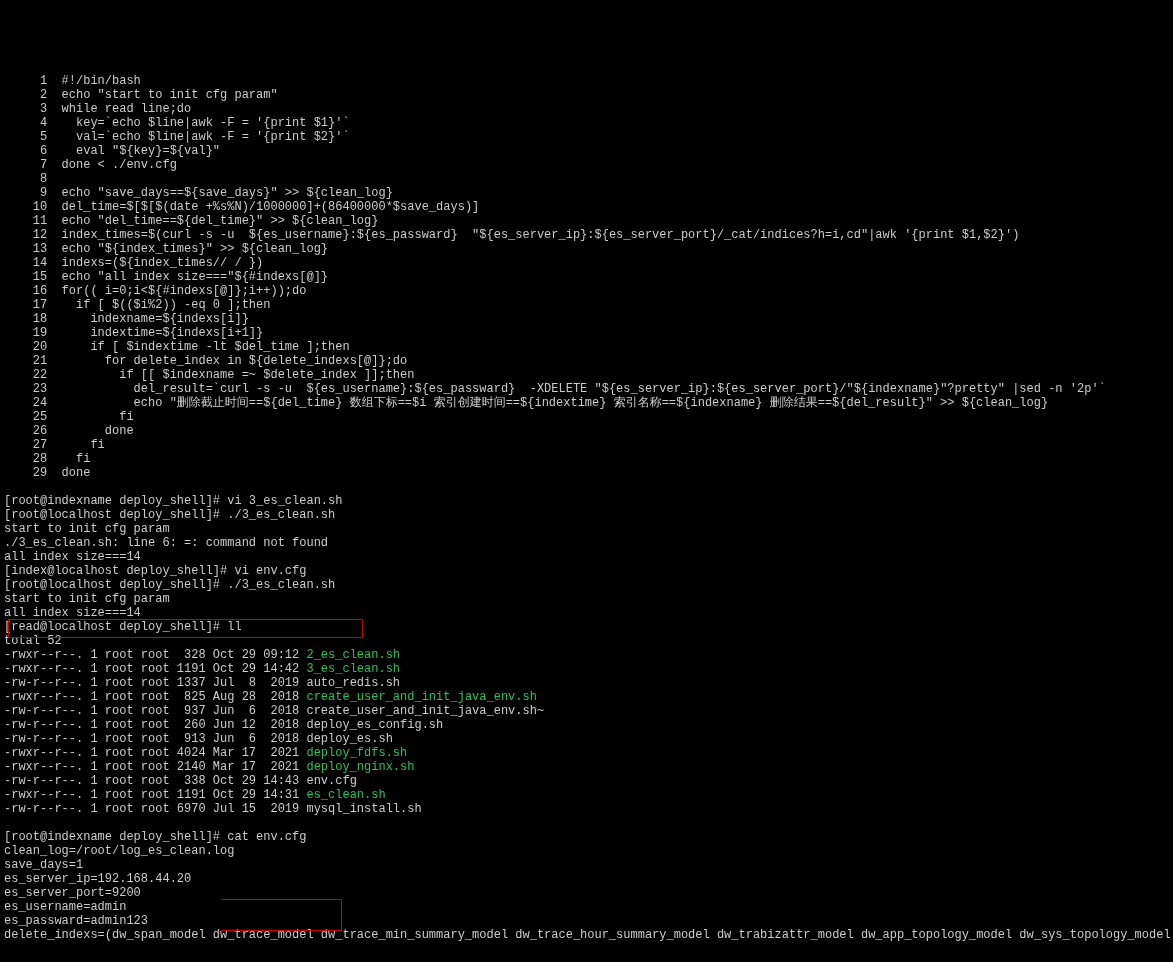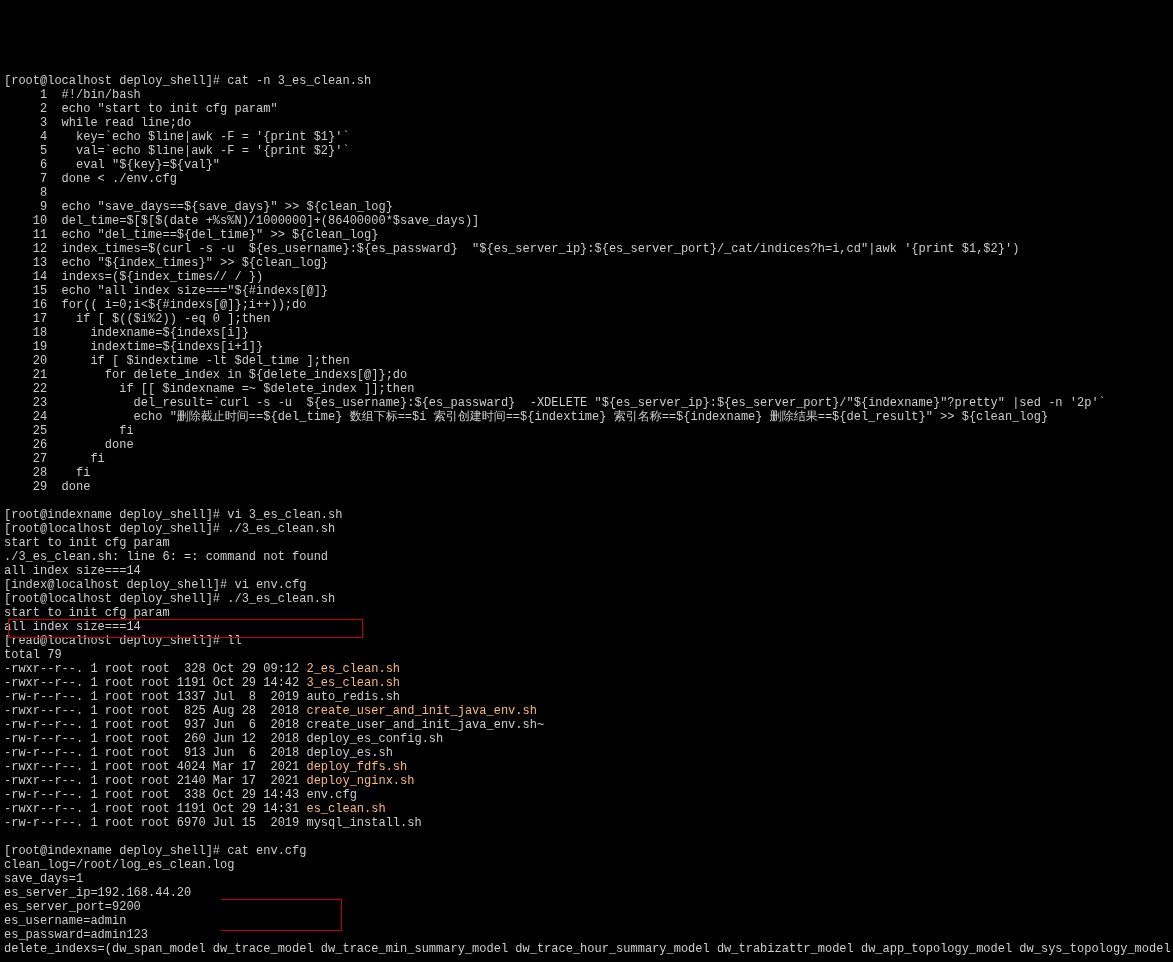--- a/index.html
+++ b/index.html
@@ -7,21 +7,21 @@
     padding: 4px;
     background: #000;
     color: #ccc;
     font-family: Consolas, "Courier New", monospace;
     font-size: 12px;
     line-height: 14px;
     white-space: pre;
     width: 1173px;
     box-sizing: border-box;
   }
-  .green { color: #fdba74; }
+  .green { color: #22c55e; }
   .redbox1 {
     position: absolute;
     border: 1.5px solid #cc0000;
     left: 4px;
     top: 559px;
     width: 353px;
     height: 17px;
     pointer-events: none;
   }
   .redbox2 {
@@ -34,21 +34,20 @@
     height: 30px;
     pointer-events: none;
   }
 </style>
 </head>
 <body>
 
 
 
 <div style="position:relative;">
-<span>[root@localhost deploy_shell]# cat -n 3_es_clean.sh</span>
 <div id="script-source">     1  #!/bin/bash
      2  echo "start to init cfg param"
      3  while read line;do
      4    key=`echo $line|awk -F = '{print $1}'`
      5    val=`echo $line|awk -F = '{print $2}'`
      6    eval "${key}=${val}"
      7  done &lt; ./env.cfg
      8
      9  echo "save_days==${save_days}" &gt;&gt; ${clean_log}
     10  del_time=$[$[$(date +%s%N)/1000000]+(86400000*$save_days)]
@@ -74,21 +73,21 @@
 <span>[root@indexname deploy_shell]# vi 3_es_clean.sh</span>
 <span>[root@localhost deploy_shell]# ./3_es_clean.sh</span>
 <span>start to init cfg param</span>
 <span>./3_es_clean.sh: line 6: =: command not found</span>
 <span>all index size===14</span>
 <span>[index@localhost deploy_shell]# vi env.cfg</span>
 <span>[root@localhost deploy_shell]# ./3_es_clean.sh</span>
 <span>start to init cfg param</span>
 <span>all index size===14</span>
 <span>[read@localhost deploy_shell]# ll</span>
-<span>total 79</span>
+<span>total 52</span>
 <div id="ll-listing"><div><span>-rwxr--r--. 1 root root  328 Oct 29 09:12 </span><span class="green">2_es_clean.sh</span></div><div><span>-rwxr--r--. 1 root root 1191 Oct 29 14:42 </span><span class="green">3_es_clean.sh</span></div><div><span>-rw-r--r--. 1 root root 1337 Jul  8  2019 </span><span>auto_redis.sh</span></div><div><span>-rwxr--r--. 1 root root  825 Aug 28  2018 </span><span class="green">create_user_and_init_java_env.sh</span></div><div><span>-rw-r--r--. 1 root root  937 Jun  6  2018 </span><span>create_user_and_init_java_env.sh~</span></div><div><span>-rw-r--r--. 1 root root  260 Jun 12  2018 </span><span>deploy_es_config.sh</span></div><div><span>-rw-r--r--. 1 root root  913 Jun  6  2018 </span><span>deploy_es.sh</span></div><div><span>-rwxr--r--. 1 root root 4024 Mar 17  2021 </span><span class="green">deploy_fdfs.sh</span></div><div><span>-rwxr--r--. 1 root root 2140 Mar 17  2021 </span><span class="green">deploy_nginx.sh</span></div><div><span>-rw-r--r--. 1 root root  338 Oct 29 14:43 </span><span>env.cfg</span></div><div><span>-rwxr--r--. 1 root root 1191 Oct 29 14:31 </span><span class="green">es_clean.sh</span></div><div><span>-rw-r--r--. 1 root root 6970 Jul 15  2019 </span><span>mysql_install.sh</span></div></div>
 <span>[root@indexname deploy_shell]# cat env.cfg</span>
 <div id="cfg-content">clean_log=/root/log_es_clean.log
 save_days=1
 es_server_ip=192.168.44.20
 es_server_port=9200
 es_username=admin
 es_passward=admin123
 delete_indexs=(dw_span_model dw_trace_model dw_trace_min_summary_model dw_trace_hour_summary_model dw_trabizattr_model dw_app_topology_model dw_sys_topology_model dw_tralog_model dw_traresource_model book_)</div>
 

